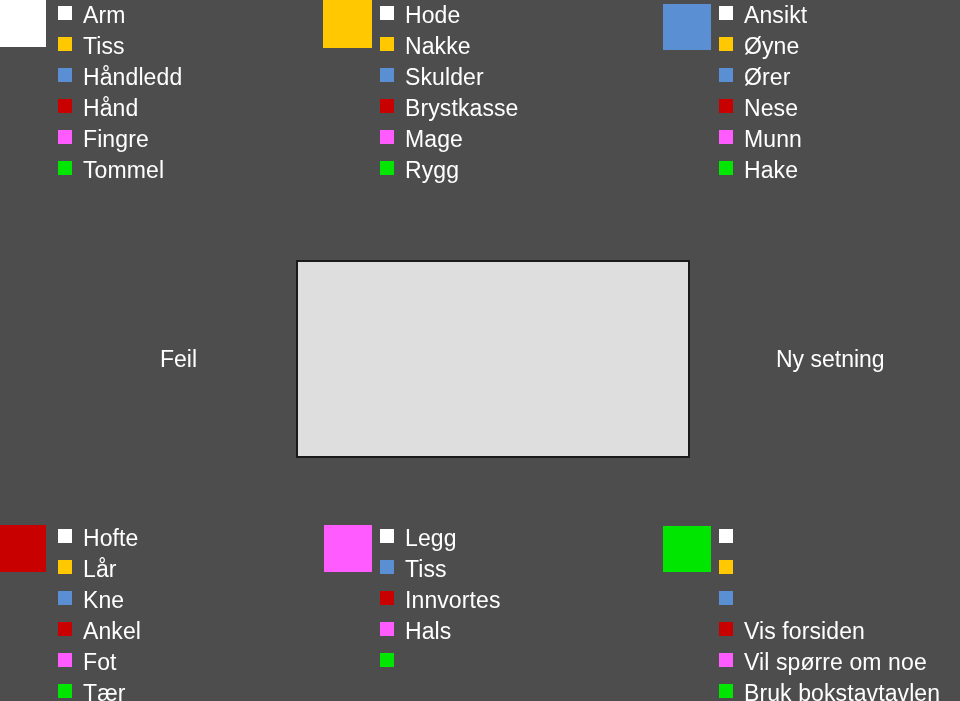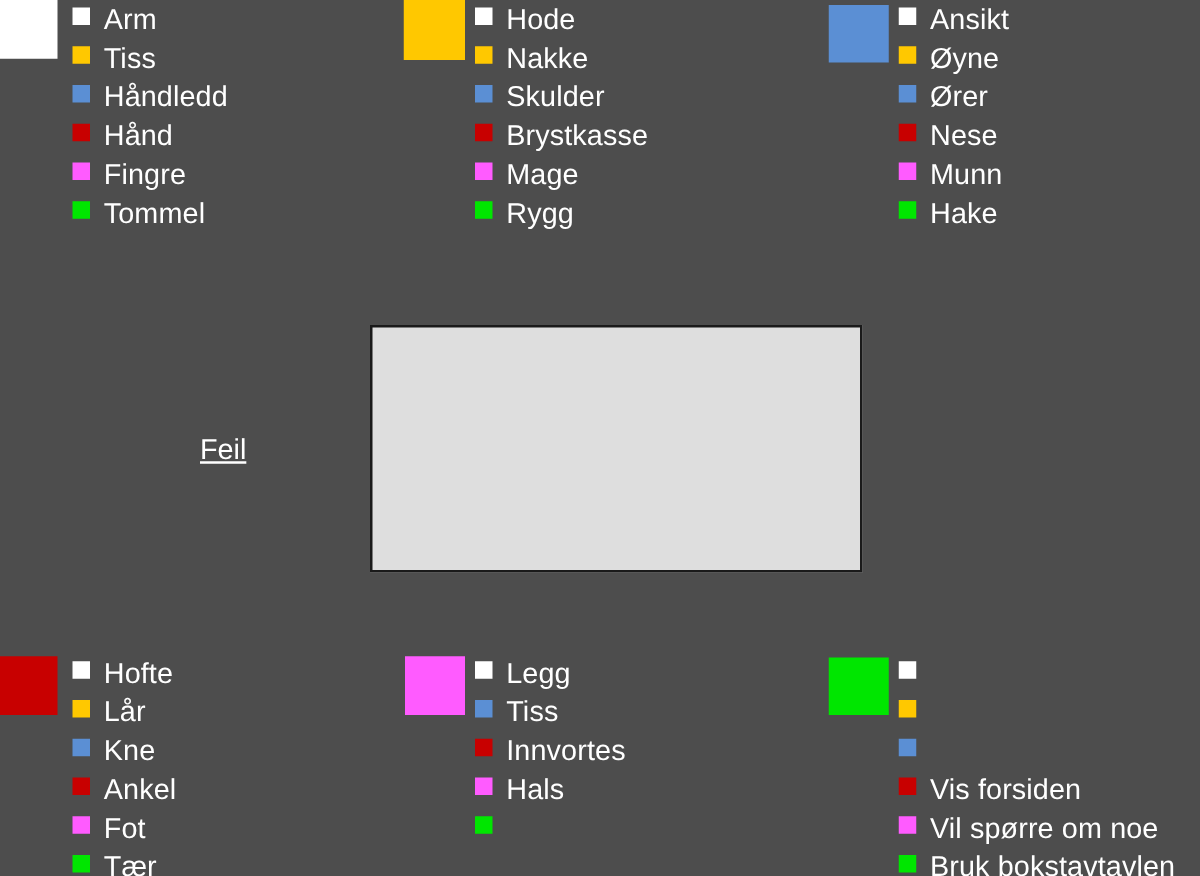--- a/index.html
+++ b/index.html
@@ -50,21 +50,20 @@
     letter-spacing: 0.1px;
   }
 
   
   .mid-label {
     position: absolute;
     color: #ffffff;
     font-size: 23px;
     line-height: 28px;
     white-space: nowrap;
-    text-decoration: underline;
   }
   .text-box {
     position: absolute;
     background: #dedede;
     border: 2px solid #1a1a1a;
     box-sizing: border-box;
   }
 </style>
 </head>
 <body>
@@ -155,20 +154,21 @@
     <div class="legend-row">
       <span class="bullet" style="background: rgb(0, 230, 0);"></span>
       <span class="legend-label">Hake</span>
     </div>
   </div>
 
   <div class="mid-label" style="left:160px; top:345px;">Feil</div>
 
   <div class="text-box" style="left:296px; top:260px; width:394px; height:198px;"></div>
 
+  <div class="mid-label" style="left:776px; top:345px;">Ny setning</div>
 
   <div class="big-swatch" style="left: 0px; top: 525px; width: 46px; height: 47px; background: rgb(200, 0, 0);"></div>
 
   <div class="big-swatch" style="left: 324px; top: 525px; width: 48px; height: 47px; background: rgb(255, 91, 255);"></div>
 
   <div class="big-swatch" style="left: 663px; top: 526px; width: 48px; height: 46px; background: rgb(0, 230, 0);"></div>
 
   <div class="legend-col" style="left:58px; top:523px;">
     <div class="legend-row">
       <span class="bullet" style="background: rgb(255, 255, 255);"></span>

